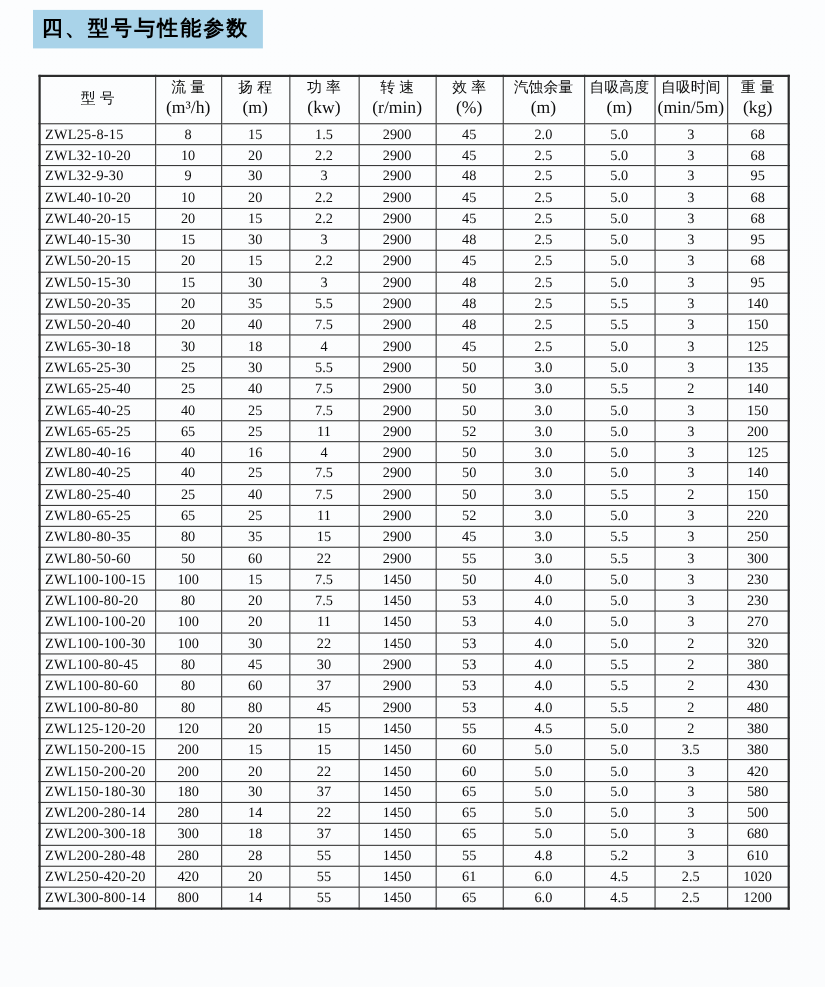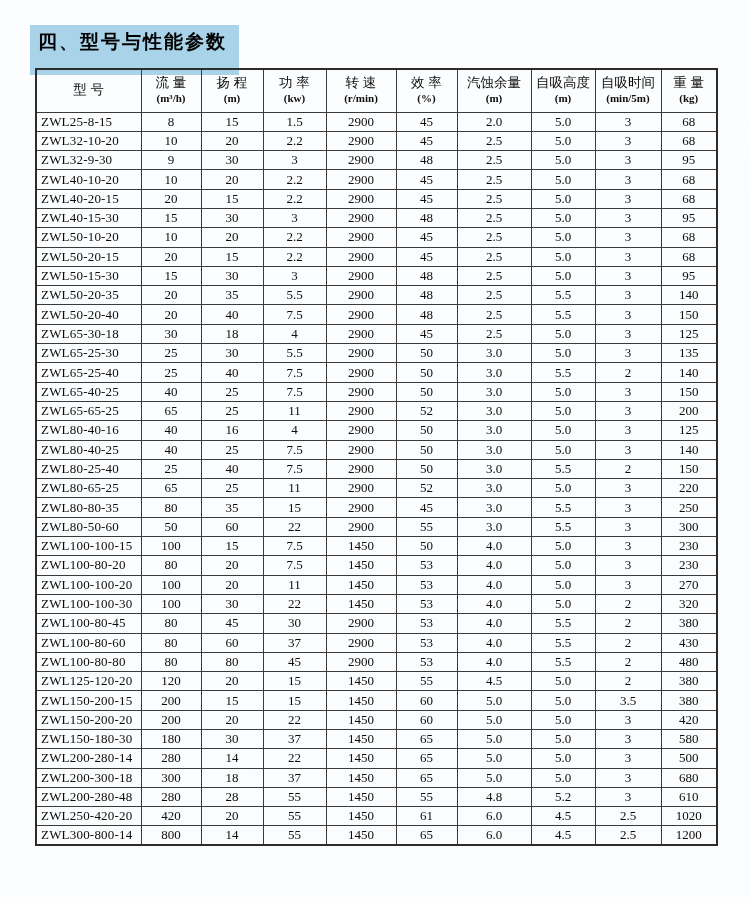--- a/index.html
+++ b/index.html
@@ -14,27 +14,26 @@
   .page {
     position: absolute;
     inset: 0;
     background: linear-gradient(180deg, #fcfdfe 0%, #fbfcfd 100%);
   }
   .title {
     position: absolute;
     left: 30px;
     top: 9px;
     display: inline-block;
-    padding: 4px 12px 20px 8px;
+    padding: 4px 12px 5px 8px;
     font-family: "Liberation Sans", "DejaVu Sans", sans-serif;
     font-size: 19px;
     font-weight: bold;
     letter-spacing: 2px;
     color: #000;
-    margin-top: 16px;
   }
   table.spec {
     position: absolute;
     left: 35px;
     top: 57px;
     width: 681px;
     border-collapse: collapse;
     table-layout: fixed;
     margin-top: 11px;
   }
@@ -53,23 +52,22 @@
     line-height: 1.25;
     padding: 1px 0;
   }
   thead .h-label {
     font-family: "Liberation Sans", "DejaVu Sans", sans-serif;
     font-size: 13.5px;
     color: #0d0d0d;
   }
   thead .h-unit {
     font-family: "Liberation Serif", "DejaVu Serif", serif;
-    font-size: 11px;
+    font-size: 16px;
     color: #0d0d0d;
-    font-weight: bold;
   }
   tbody td {
     height: 19.3px;
     font-size: 13px;
     color: #0c0c0c;
     padding: 0 2px;
   }
   tbody td.model {
     text-align: left;
     padding-left: 4px;
@@ -207,32 +205,20 @@
           <td>30</td>
           <td>3</td>
           <td>2900</td>
           <td>48</td>
           <td>2.5</td>
           <td>5.0</td>
           <td>3</td>
           <td>95</td>
         </tr>
         <tr>
-          <td class="model">ZWL50-10-20</td>
-          <td>10</td>
-          <td>20</td>
-          <td>2.2</td>
-          <td>2900</td>
-          <td>45</td>
-          <td>2.5</td>
-          <td>5.0</td>
-          <td>3</td>
-          <td>68</td>
-        </tr>
-        <tr>
           <td class="model">ZWL50-20-15</td>
           <td>20</td>
           <td>15</td>
           <td>2.2</td>
           <td>2900</td>
           <td>45</td>
           <td>2.5</td>
           <td>5.0</td>
           <td>3</td>
           <td>68</td>

